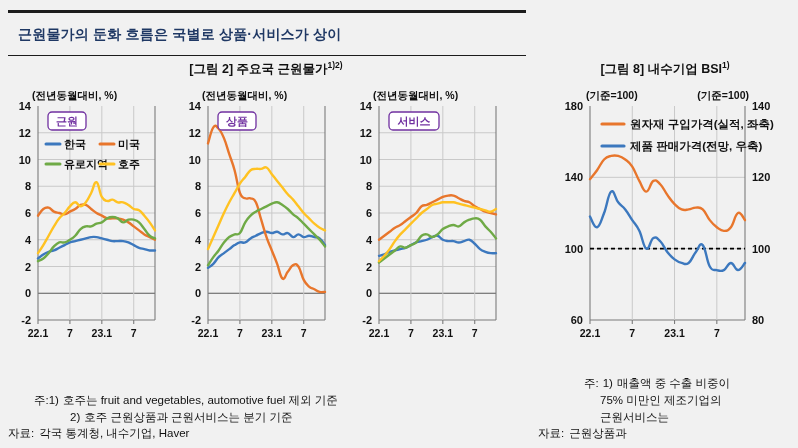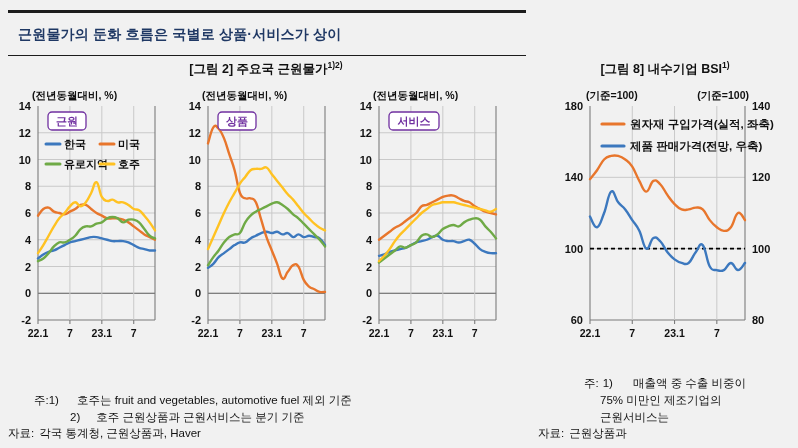--- a/index.html
+++ b/index.html
@@ -224,30 +224,30 @@
             <rect x="389" y="28" width="50" height="18" rx="4" ry="4" class="panel-tagbox"></rect>
             <text x="414" y="41" text-anchor="middle" class="panel-tagtxt">서비스</text>
           </g>
         </svg>
     </div>
 
     <div class="notes">
       <div class="note-row">
         <span class="note-lbl ind1">주:</span>
         <span class="note-txt">1)</span>
-        <span class="note-txt" style="padding-left:18px">호주는 fruit and vegetables, automotive fuel 제외 기준</span>
+        <span class="note-txt" style="padding-left:4px">호주는 fruit and vegetables, automotive fuel 제외 기준</span>
       </div>
       <div class="note-row">
         <span class="note-lbl ind3"></span>
         <span class="note-txt">2)</span>
-        <span class="note-txt" style="padding-left:16px">호주 근원상품과 근원서비스는 분기 기준</span>
+        <span class="note-txt" style="padding-left:4px">호주 근원상품과 근원서비스는 분기 기준</span>
       </div>
       <div class="note-row">
         <span class="note-lbl">자료:</span>
-        <span class="note-txt" style="padding-left:5px">각국 통계청, 근원상품과, Haver</span>
+        <span class="note-txt" style="padding-left:5px">각국 통계청, 내수기업, Haver</span>
       </div>
     </div>
   </div>
 
   <div class="col-right">
 
 
     <div class="figcap">
       <span>[그림 8] 내수기업 BSI</span><sup>1)</sup>
     </div>
@@ -290,21 +290,21 @@
             <line x1="70" y1="62" x2="92" y2="62" stroke="#3C78BE" stroke-width="3.2" stroke-linecap="round"></line>
             <text x="98" y="66" class="legtxt-bsi">제품 판매가격(전망, 우축)</text>
           </g>
         </svg>
     </div>
 
     <div class="notes">
       <div class="note-row">
         <span class="note-lbl ind2">주:</span>
         <span class="note-txt" style="padding-left:4px">1)</span>
-        <span class="note-txt" style="padding-left:20px">매출액 중 수출 비중이</span>
+        <span class="note-txt" style="padding-left:4px">매출액 중 수출 비중이</span>
       </div>
       <div class="note-row">
         <span class="note-txt ind3">75% 미만인 제조기업의</span>
       </div>
       <div class="note-row">
         <span class="note-txt ind3">근원서비스는</span>
       </div>
       <div class="note-row">
         <span class="note-lbl">자료:</span>
         <span class="note-txt" style="padding-left:5px">근원상품과</span>

